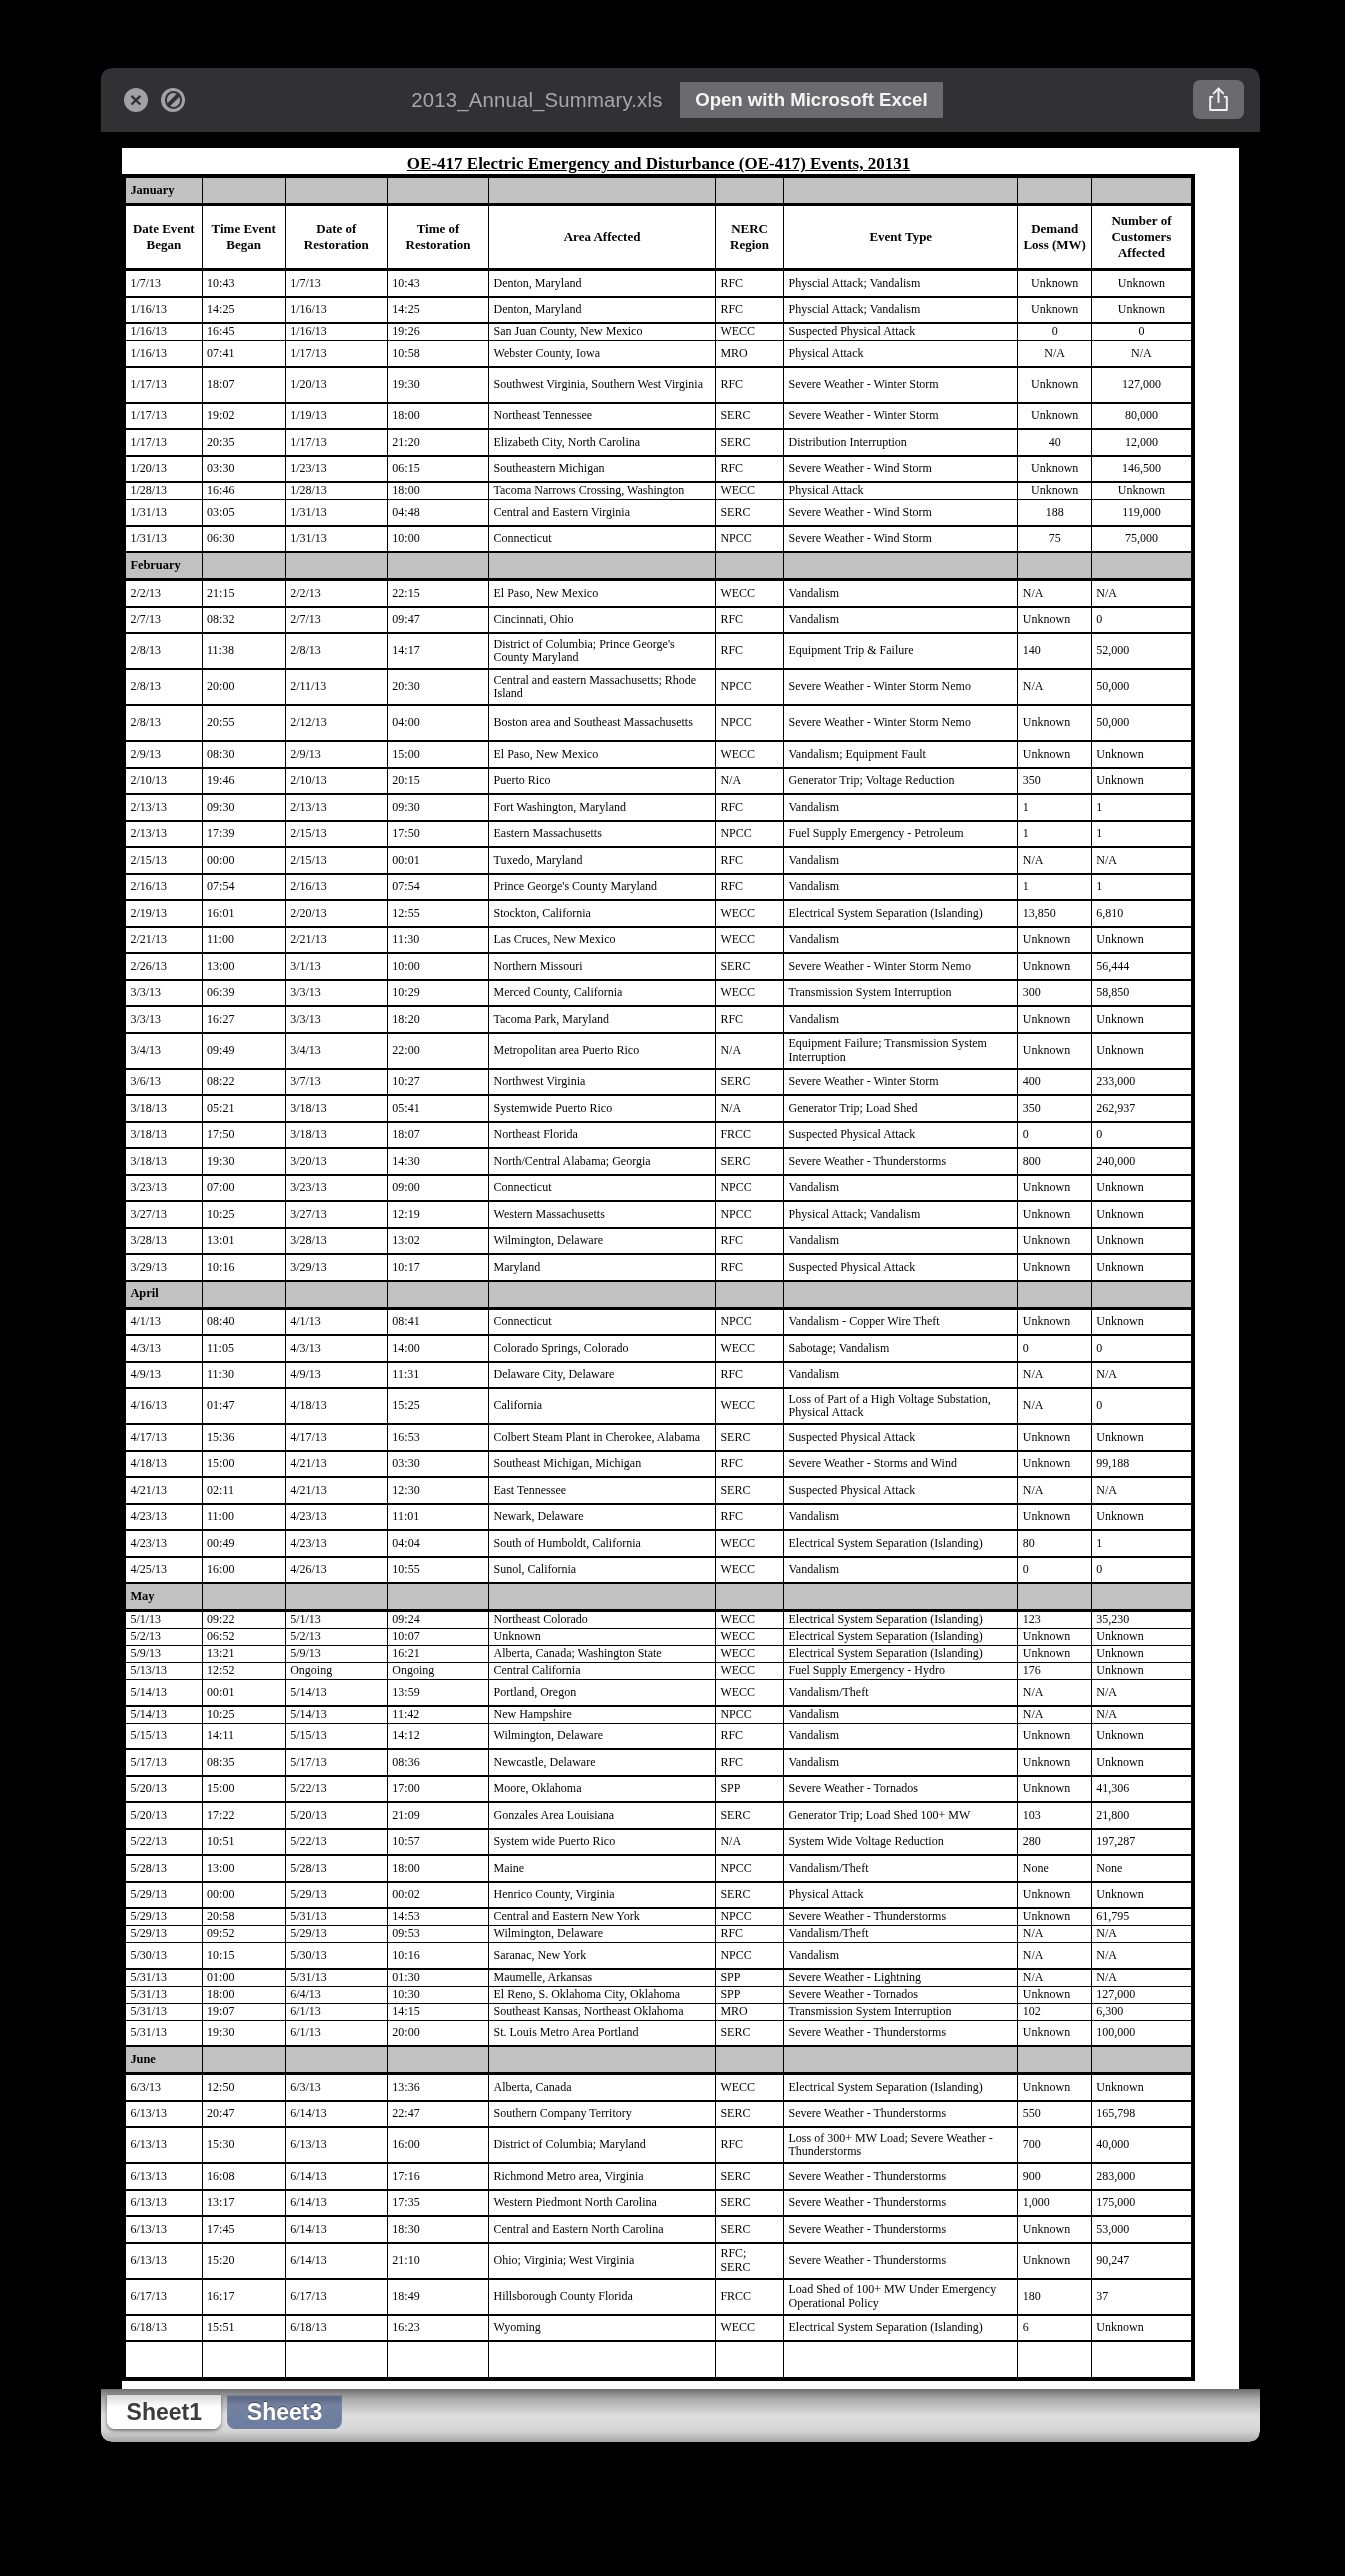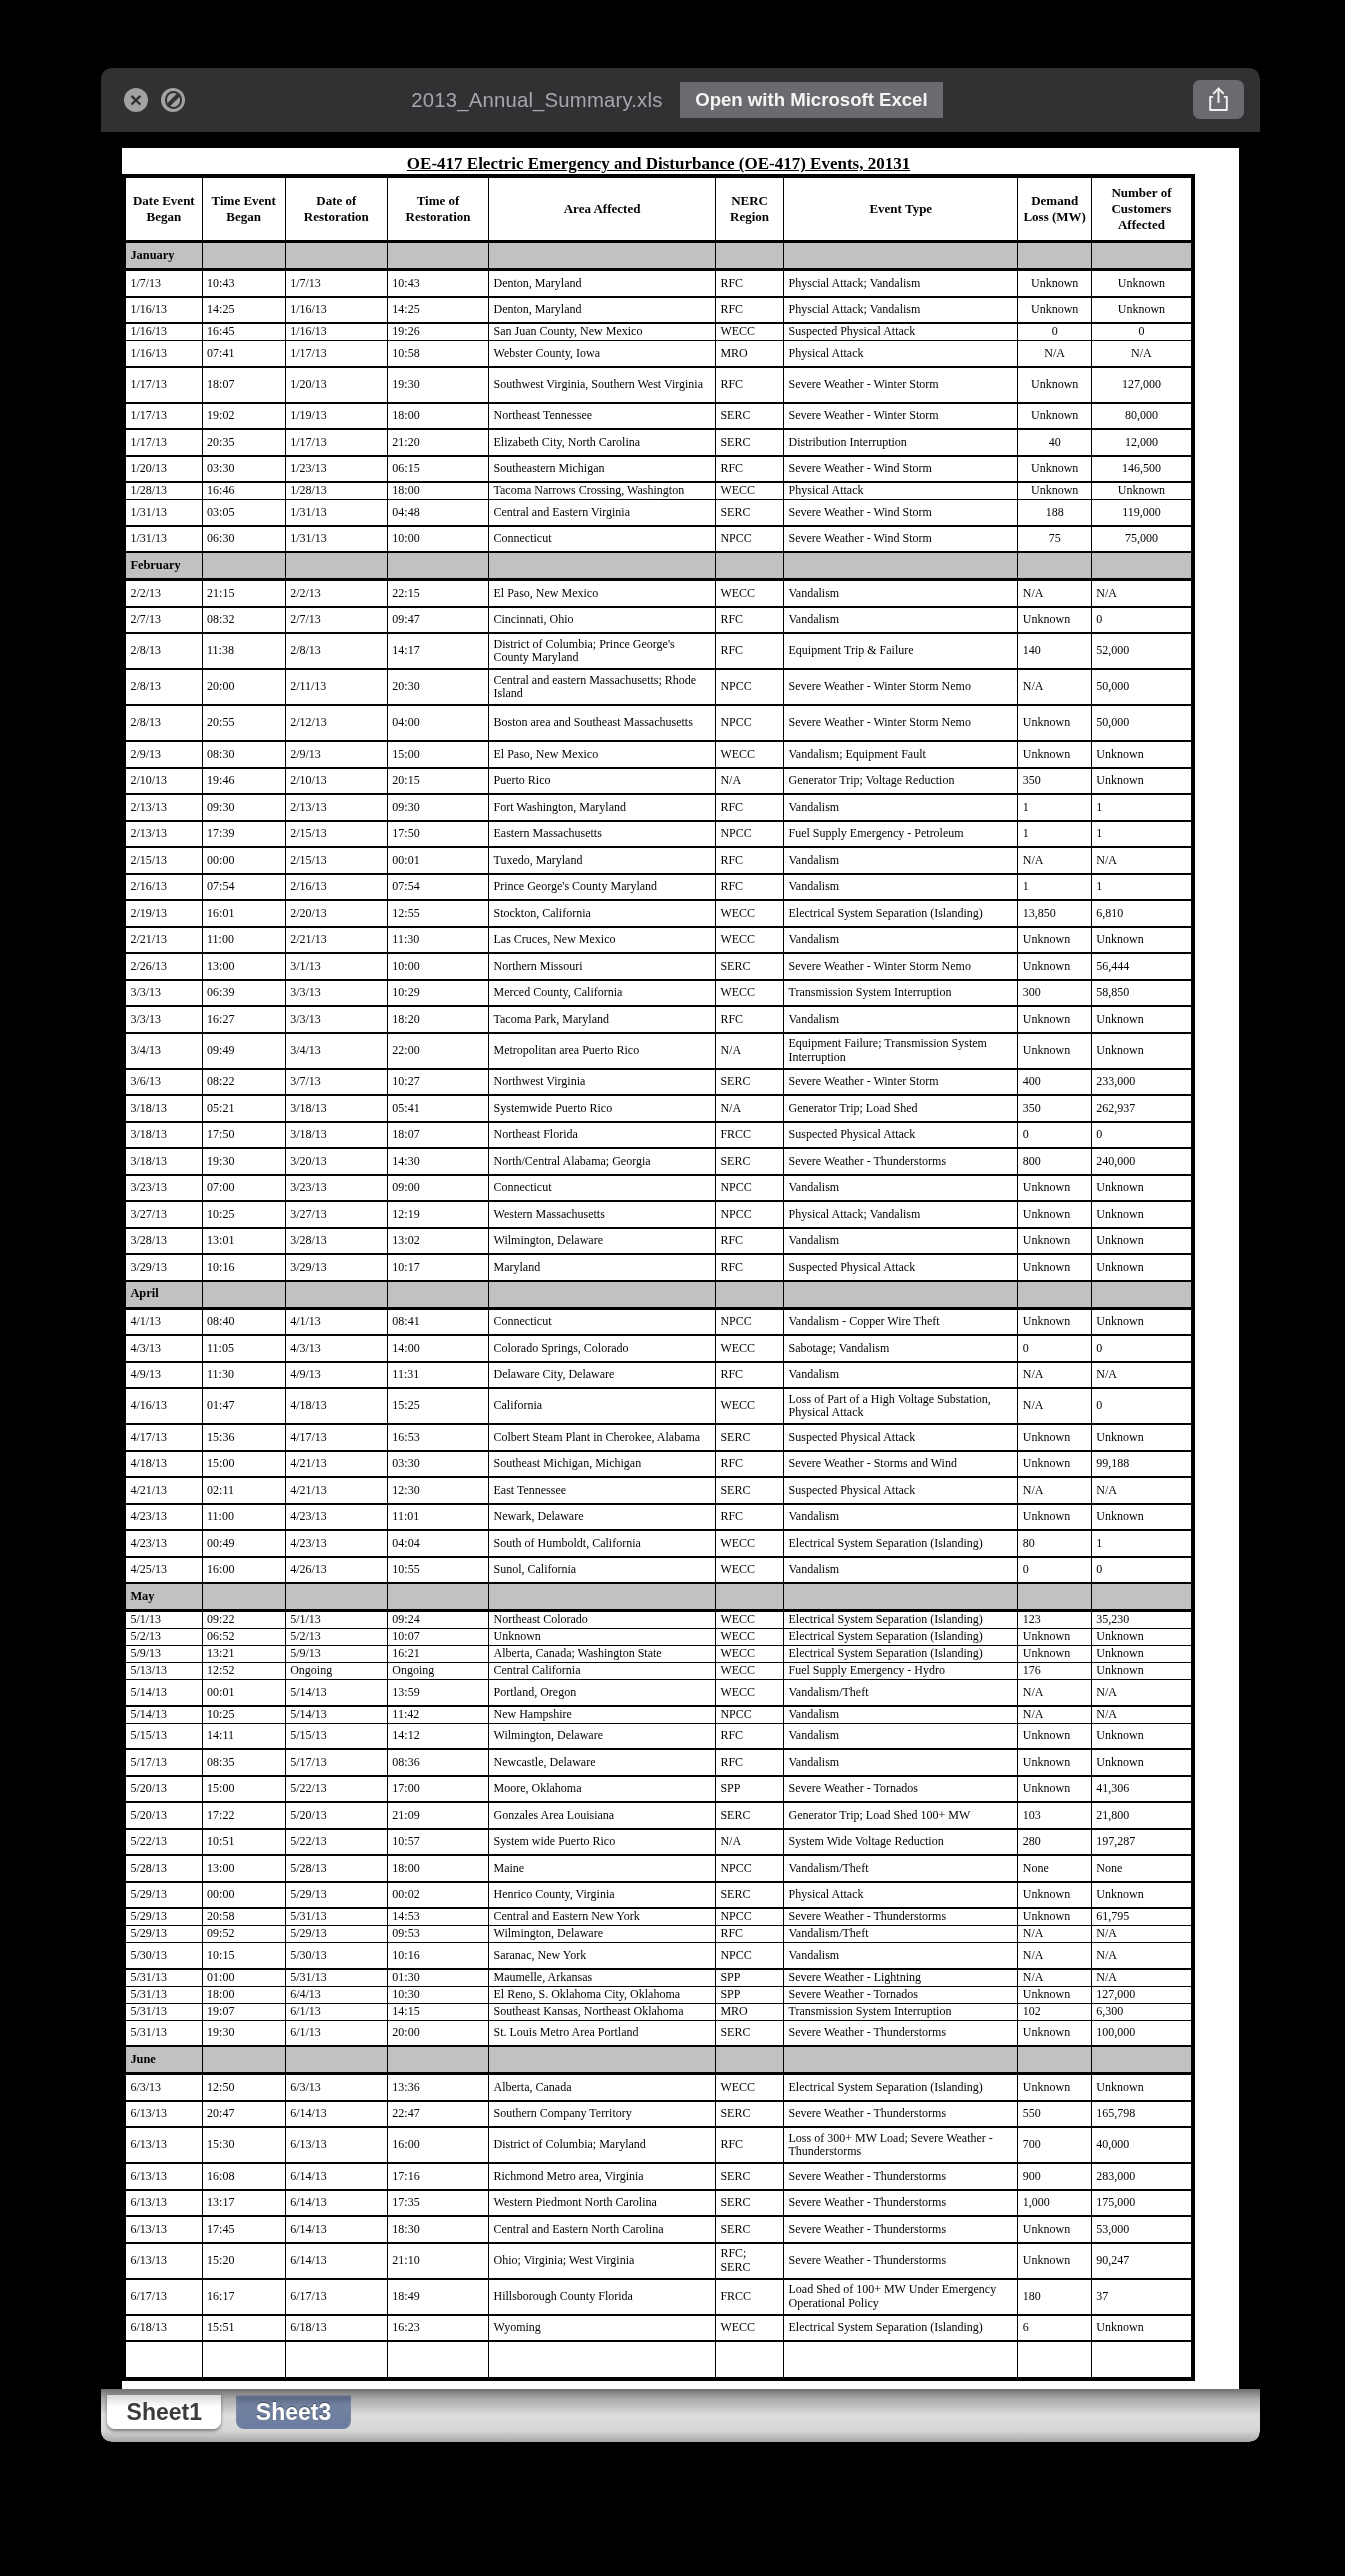--- a/index.html
+++ b/index.html
@@ -72,21 +72,21 @@
   .tab{
     margin-top:6.2px;height:34px;border-radius:0 0 8px 8px;display:flex;align-items:center;justify-content:center;
     font-size:23px;font-weight:bold;padding:0 19.4px;box-sizing:border-box;cursor:default;
   }
   .tab-active{
     background:linear-gradient(180deg,#d8d8d8 0%,#ffffff 35%,#ffffff 100%);
     color:#3c3c3c;box-shadow:0 1.8px 3.5px rgba(0,0,0,.45);z-index:2;
   }
   .tab-inactive{
     background:linear-gradient(180deg,#55607c 0%,#72819f 30%,#6c7da1 100%);
-    color:#fff;text-shadow:0 -0.9px 0.9px rgba(0,0,0,.4);margin-left:15px;z-index:1;
+    color:#fff;text-shadow:0 -0.9px 0.9px rgba(0,0,0,.4);margin-left:6px;z-index:1;
     box-shadow:inset 0 0.9px 1.8px rgba(255,255,255,.25);
   }
 </style>
 </head>
 <body>
 
 <div class="window">
 
   <div class="titlebar">
     <div class="winbtns">
@@ -111,20 +111,49 @@
           <path d="M6.5 7 L12 1.5 L17.5 7"></path>
         </g>
       </svg>
     </button>
   </div>
 
   <div class="content">
     <div class="sheet">
       <div class="sheet-title">OE-417 Electric Emergency and Disturbance (OE-417) Events, 20131</div>
       <div class="tbl">
+          <div class="tr tr-month">
+            <div class="td c0">
+              <span>January</span>
+            </div>
+            <div class="td c1">
+              <span></span>
+            </div>
+            <div class="td c2">
+              <span></span>
+            </div>
+            <div class="td c3">
+              <span></span>
+            </div>
+            <div class="td c4">
+              <span></span>
+            </div>
+            <div class="td c5">
+              <span></span>
+            </div>
+            <div class="td c6">
+              <span></span>
+            </div>
+            <div class="td c7">
+              <span></span>
+            </div>
+            <div class="td c8">
+              <span></span>
+            </div>
+          </div>
           <div class="tr tr-head">
             <div class="td c0">
               <span>Date Event Began</span>
             </div>
             <div class="td c1">
               <span>Time Event Began</span>
             </div>
             <div class="td c2">
               <span>Date of Restoration</span>
             </div>
@@ -138,49 +167,20 @@
               <span>NERC Region</span>
             </div>
             <div class="td c6">
               <span>Event Type</span>
             </div>
             <div class="td c7">
               <span>Demand Loss (MW)</span>
             </div>
             <div class="td c8">
               <span>Number of Customers Affected</span>
-            </div>
-          </div>
-          <div class="tr tr-month">
-            <div class="td c0">
-              <span>January</span>
-            </div>
-            <div class="td c1">
-              <span></span>
-            </div>
-            <div class="td c2">
-              <span></span>
-            </div>
-            <div class="td c3">
-              <span></span>
-            </div>
-            <div class="td c4">
-              <span></span>
-            </div>
-            <div class="td c5">
-              <span></span>
-            </div>
-            <div class="td c6">
-              <span></span>
-            </div>
-            <div class="td c7">
-              <span></span>
-            </div>
-            <div class="td c8">
-              <span></span>
             </div>
           </div>
           <div class="tr h-n">
             <div class="td c0">
               <span>1/7/13</span>
             </div>
             <div class="td c1">
               <span>10:43</span>
             </div>
             <div class="td c2">

